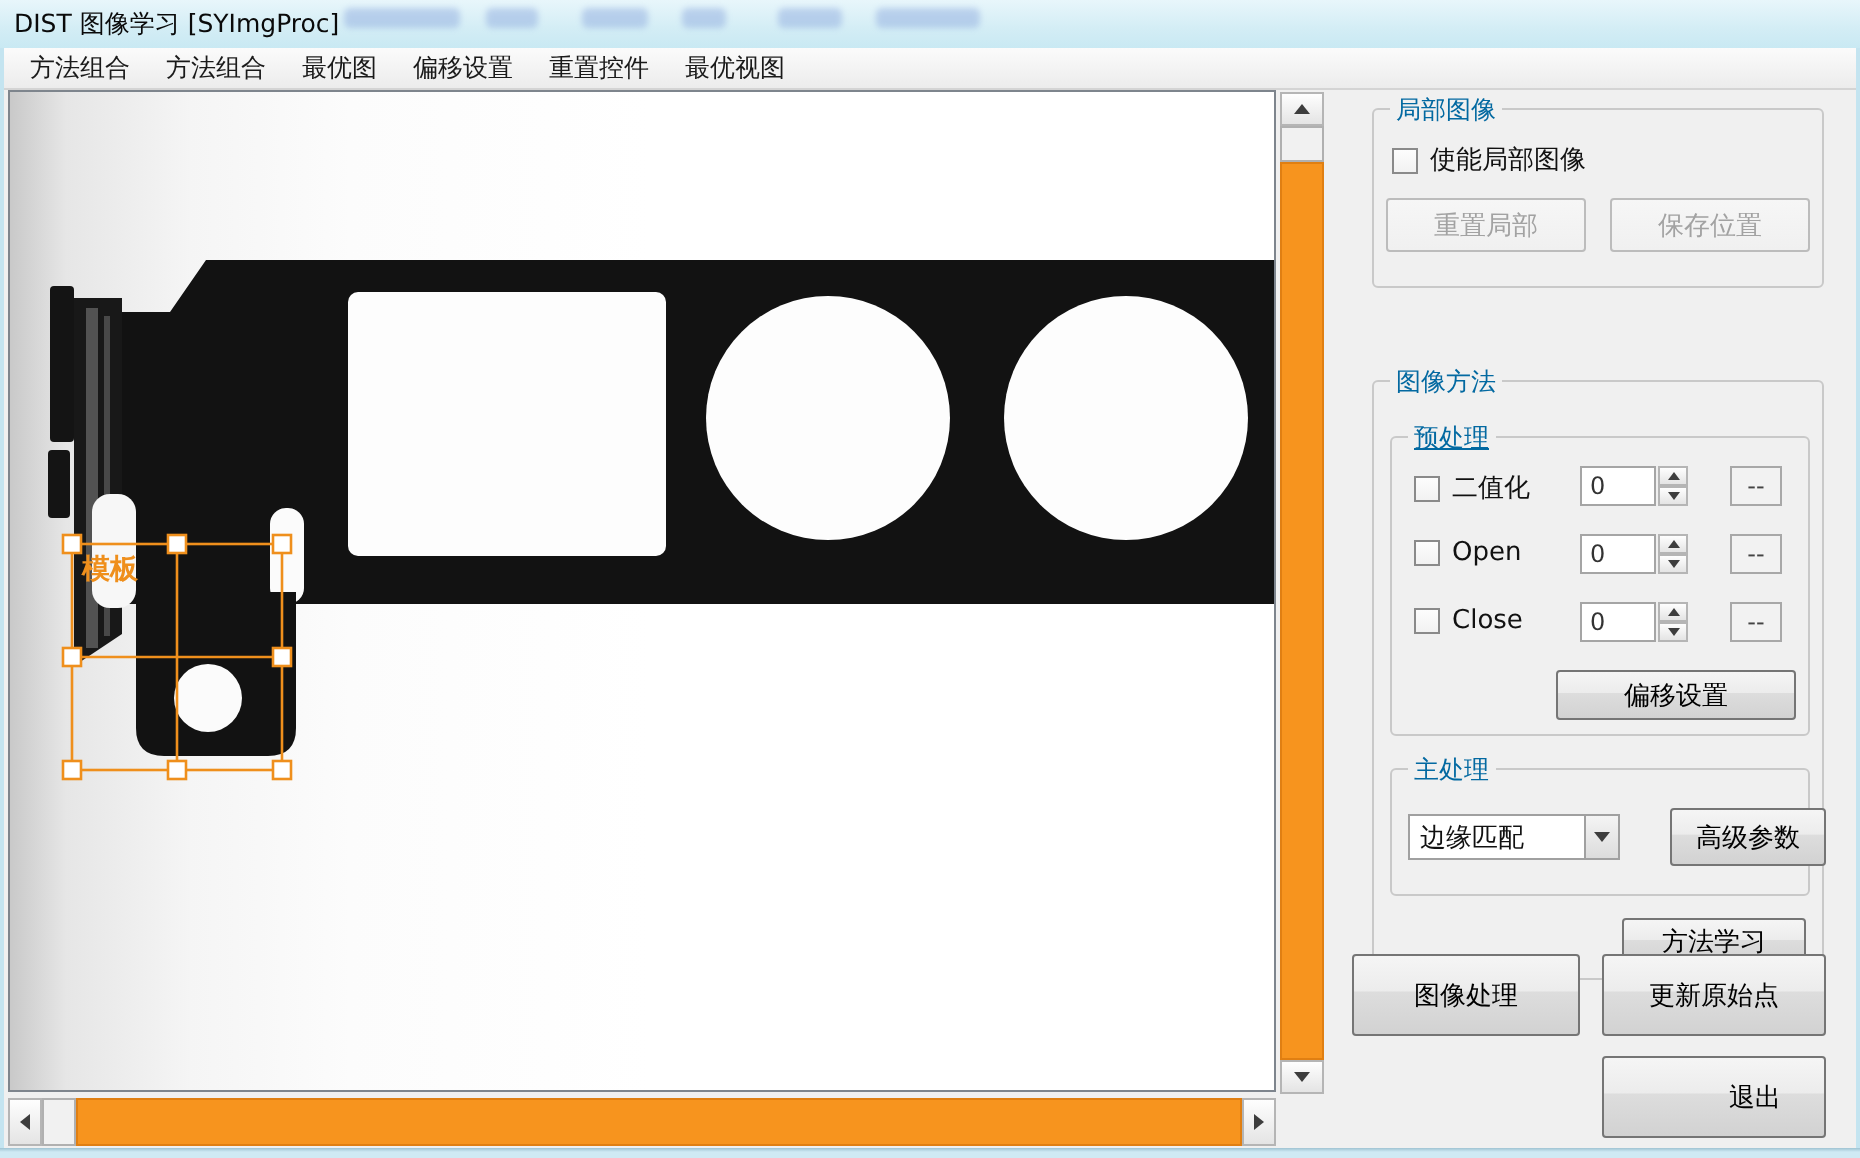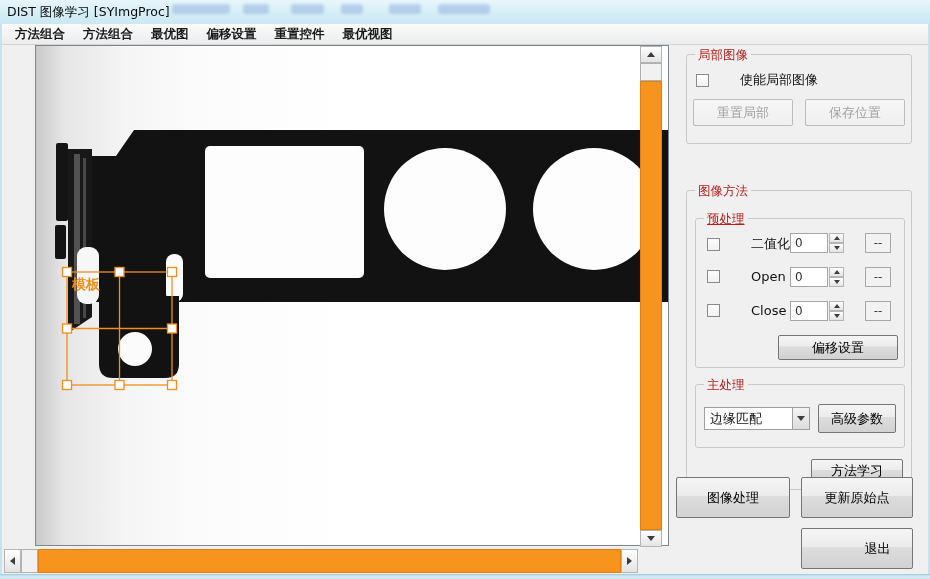--- a/index.html
+++ b/index.html
@@ -18,27 +18,26 @@
   .blob{position:absolute;top:4px;height:10px;border-radius:3px;background:#7a98d8;opacity:.38;filter:blur(1.5px);}
   .side-border{position:absolute;top:24px;width:2px;height:555px;background:#c4e4f0;}
   .bottom-border{position:absolute;left:0;top:574px;width:930px;height:5px;background:linear-gradient(#9fc3d2,#cfeaf4 40%);}
   
   .menubar{
     position:absolute;left:2px;top:24px;width:926px;height:21px;
     background:linear-gradient(#fbfbfb,#ececec);
     border-bottom:1px solid #d4d4d4;
     display:flex;align-items:center;padding-left:4px;box-sizing:border-box;
   }
-  .menu-item{font-size:12.5px;padding:2px 9px;color:#1a1a1a;white-space:nowrap;cursor:default;font-weight:bold;}
+  .menu-item{font-size:12.5px;padding:2px 9px;color:#1a1a1a;white-space:nowrap;cursor:default;}
   
   .canvas{
     position:absolute;left:4px;top:45px;width:632px;height:499px;
     border:1px solid #7e858d;
     background:linear-gradient(90deg,#c9c9c9 0px,#e6e6e6 28px,#f5f5f5 90px,#fcfcfc 170px,#ffffff 320px);
-    margin-left:31px;
   }
   .canvas svg{position:absolute;left:0;top:0;}
   
   .vscroll{position:absolute;left:640px;top:46px;width:22px;height:501px;}
   .hscroll{position:absolute;left:4px;top:549px;width:634px;height:24px;}
   .sb-btn{
     position:absolute;box-sizing:border-box;
     background:linear-gradient(#fefefe,#e4e4e4);
     border:1px solid #b5b5b5;
     display:flex;align-items:center;justify-content:center;
@@ -49,34 +48,34 @@
   .tri-down{width:0;height:0;border-left:4px solid transparent;border-right:4px solid transparent;border-top:5px solid #3d3d3d;}
   .tri-left{width:0;height:0;border-top:4px solid transparent;border-bottom:4px solid transparent;border-right:5px solid #3d3d3d;}
   .tri-right{width:0;height:0;border-top:4px solid transparent;border-bottom:4px solid transparent;border-left:5px solid #3d3d3d;}
   
   .groupbox{
     position:absolute;box-sizing:border-box;
     border:1px solid #c9c9c9;border-radius:3px;
   }
   .group-label{
     position:absolute;top:-8px;left:8px;background:#f0f0f0;
-    padding:0 3px;font-size:12.5px;color:#b91c1c;white-space:nowrap;
+    padding:0 3px;font-size:12.5px;color:#0369a1;white-space:nowrap;
   }
   .btn{
     position:absolute;box-sizing:border-box;
     border:1px solid #757575;border-radius:2px;
     background:linear-gradient(#f5f5f5,#ececec 45%,#dddddd 46%,#d2d2d2);
     font-size:13px;color:#000;display:flex;align-items:center;justify-content:center;
     font-family:inherit;cursor:default;white-space:nowrap;
   }
   .btn.disabled{
     border:1px solid #bcbcbc;color:#a2a2a2;
     background:linear-gradient(#f6f6f6,#f0f0f0);
   }
-  .check-row{position:absolute;display:flex;align-items:center;font-size:13px;gap:25px;}
+  .check-row{position:absolute;display:flex;align-items:center;font-size:13px;}
   .checkbox{
     width:13px;height:13px;box-sizing:border-box;margin-right:6px;
     border:1px solid #8a8a8a;background:linear-gradient(#fdfdfd,#f2f2f2);
   }
   .edit{
     position:absolute;box-sizing:border-box;border:1px solid #a5a5a5;
     background:#fff;font-size:12px;color:#333;padding:2px 0 0 4px;
   }
   .spin{position:absolute;width:15px;height:20px;}
   .spin .sb-btn{width:15px;height:10px;}
@@ -247,21 +246,21 @@
     </div>
 
     <div class="groupbox" style="left:8px;top:193px;width:210px;height:64px;">
       <span class="group-label">主处理</span>
       <div class="combo" style="left:8px;top:22px;width:106px;height:23px;">
         <span class="combo-text">边缘匹配</span>
         <span class="combo-btn">
           <span class="tri-down"></span>
         </span>
       </div>
-      <div class="btn" style="left:122px;top:19px;width:78px;height:29px;">高级参数</div>
+      <div class="btn" style="left:139px;top:19px;width:78px;height:29px;">高级参数</div>
     </div>
 
     <div class="btn" style="left:124px;top:268px;width:92px;height:24px;">方法学习</div>
   </div>
 
   <div class="btn" style="left:676px;top:477px;width:114px;height:41px;">图像处理</div>
   <div class="btn" style="left:801px;top:477px;width:112px;height:41px;">更新原始点</div>
   <div class="btn" style="left:801px;top:528px;width:112px;height:41px;padding-left:41px;">退出</div>
 
   <div class="side-border" style="left:0;"></div>

